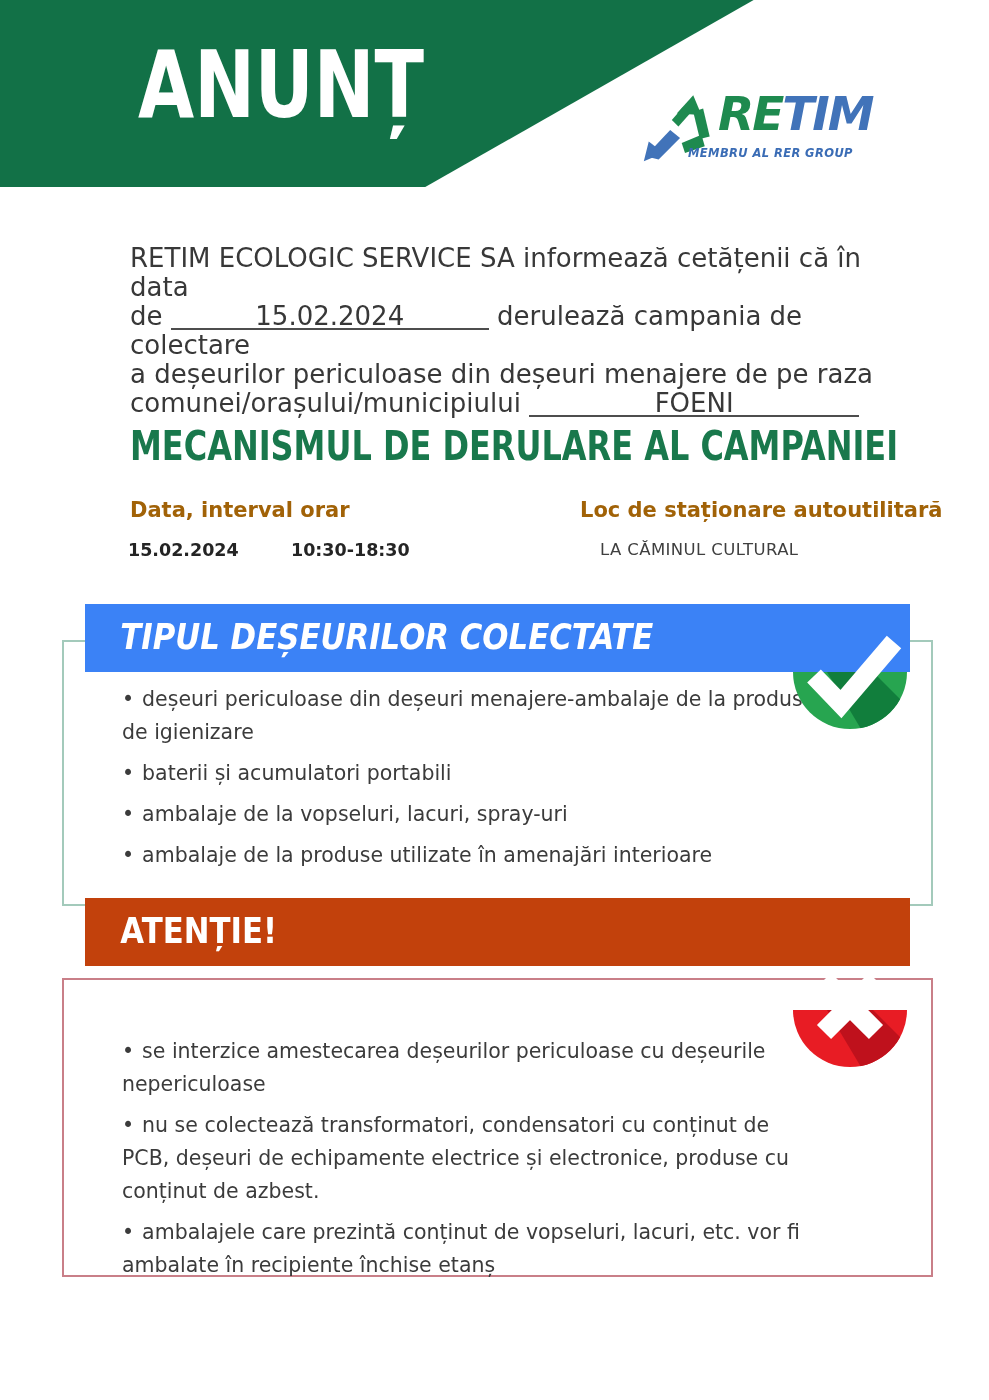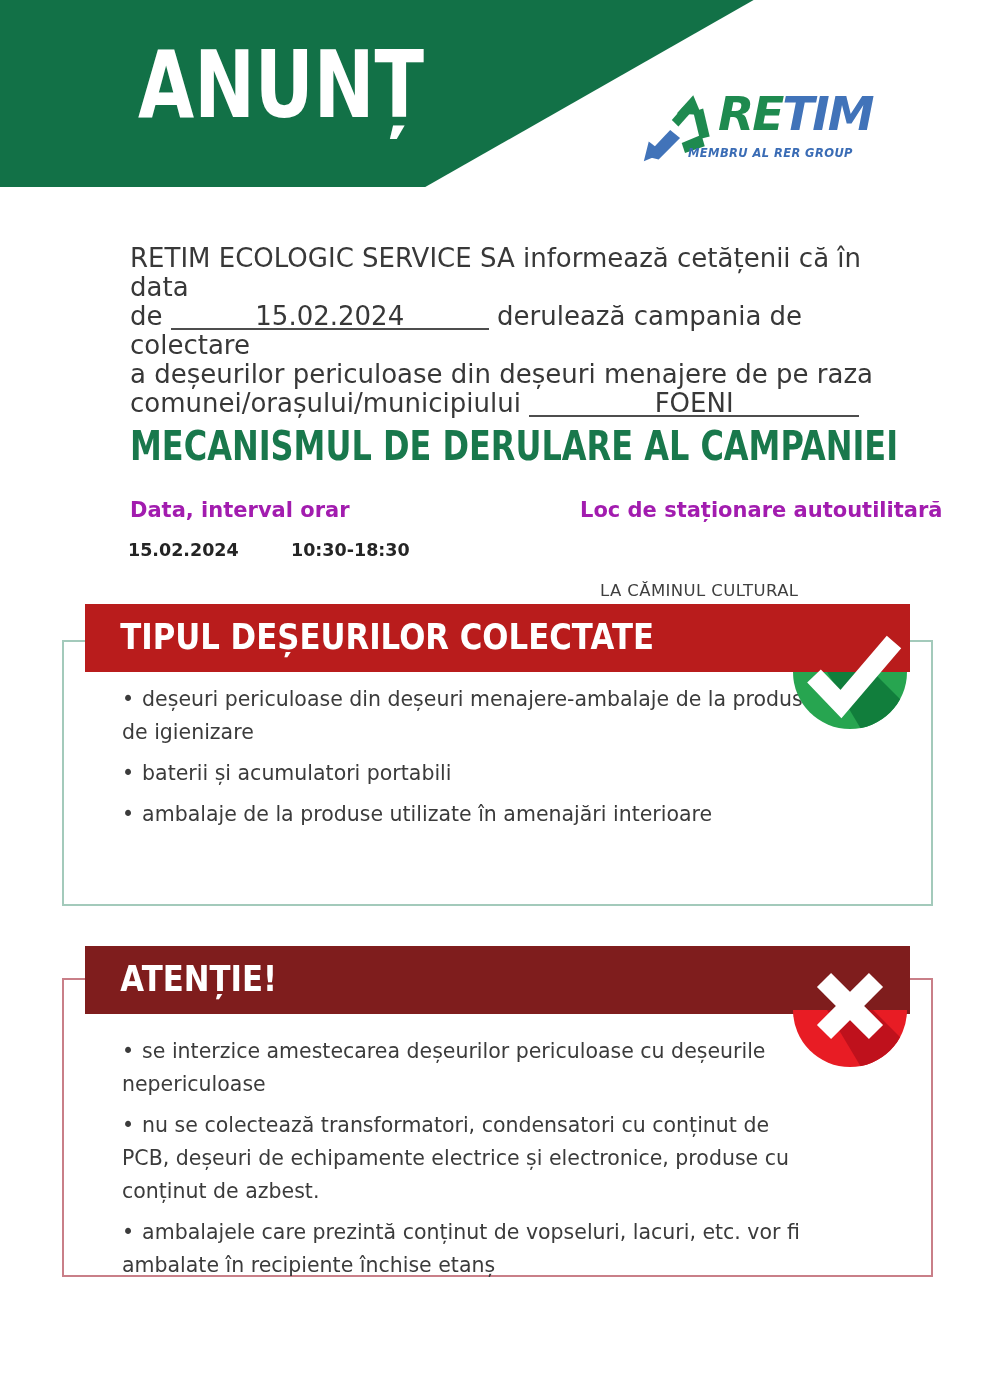--- a/index.html
+++ b/index.html
@@ -48,36 +48,36 @@
   }
   .field-date { width:318px; }
   .field-city { width:330px; }
 
   
   .mech-title {
     position:absolute; left:130px; top:422px;
     font-size:41px; font-weight:bold; color:#19784c; white-space:nowrap;
     transform:scaleX(0.78); transform-origin:left top;
   }
-  .col-head { position:absolute; top:498px; font-size:21px; font-weight:bold; color:#a21caf; white-space:nowrap; }
+  .col-head { position:absolute; top:498px; font-size:21px; font-weight:bold; color:#a16207; white-space:nowrap; }
   .col-head.left  { left:130px; }
   .col-head.right { left:580px; }
   .val { position:absolute; top:540px; white-space:nowrap; }
   .val-date  { left:128px; font-size:17.5px; font-weight:bold; color:#242424; }
   .val-hours { left:262px; font-size:17.5px; font-weight:bold; color:#242424;margin-left:29px; }
-  .val-loc   { left:600px; font-size:16.5px; color:#3f3f3f; letter-spacing:0.4px;margin-top:41px; }
+  .val-loc   { left:600px; font-size:16.5px; color:#3f3f3f; letter-spacing:0.4px; }
 
   
   .box { position:absolute; left:62px; width:871px; background:#fff; }
   .box.green { top:640px; height:266px; border:2px solid #a3cabb; }
   .box.red   { top:978px; height:299px; border:2px solid #c97f88; }
 
   .band { position:absolute; left:85px; width:825px; height:68px; z-index:3; }
-  .band.green { top:604px; background:#b91c1c; }
-  .band.red   { top:946px; background:#7f1d1d; }
+  .band.green { top:604px; background:#3b82f6;font-style:italic; }
+  .band.red   { top:898px; background:#c2410c; }
   .band-title {
     display:block; padding-left:40px; line-height:66px;
     font-size:35px; font-weight:bold; color:#ffffff; white-space:nowrap;
     transform:scaleX(0.88); transform-origin:left center;
   }
 
   .badge-circle {
     position:absolute; left:793px; width:114px; height:57px;
     border-radius:0 0 57px 57px; overflow:hidden; z-index:4;
   }
@@ -139,20 +139,21 @@
       <polygon points="34,0 80,0 114,34 114,57 68,57" fill="#117e3c"></polygon>
     </svg>
   </div>
   <svg class="badge-glyph check" viewBox="0 0 100 96">
     <polyline points="10,48 37,76 90,14" fill="none" stroke="#ffffff" stroke-width="19"></polyline>
   </svg>
   <div class="bullets green">
     <div class="bullet-item"><span class="bullet-dot">•</span><span>deșeuri periculoase din deșeuri menajere-ambalaje de la produse
 de igienizare</span></div>
     <div class="bullet-item"><span class="bullet-dot">•</span><span>baterii și acumulatori portabili</span></div>
+    <div class="bullet-item"><span class="bullet-dot">•</span><span>ambalaje de la vopseluri, lacuri, spray-uri</span></div>
     <div class="bullet-item"><span class="bullet-dot">•</span><span>ambalaje de la produse utilizate în amenajări interioare</span></div>
   </div>
 
   <div class="box red"></div>
   <div class="band red">
     <span class="band-title">ATENȚIE!</span>
   </div>
   <div class="badge-circle red">
     <svg width="114" height="57" viewBox="0 0 114 57">
       <polygon points="34,0 80,0 114,34 114,57 68,57" fill="#bf111c"></polygon>

